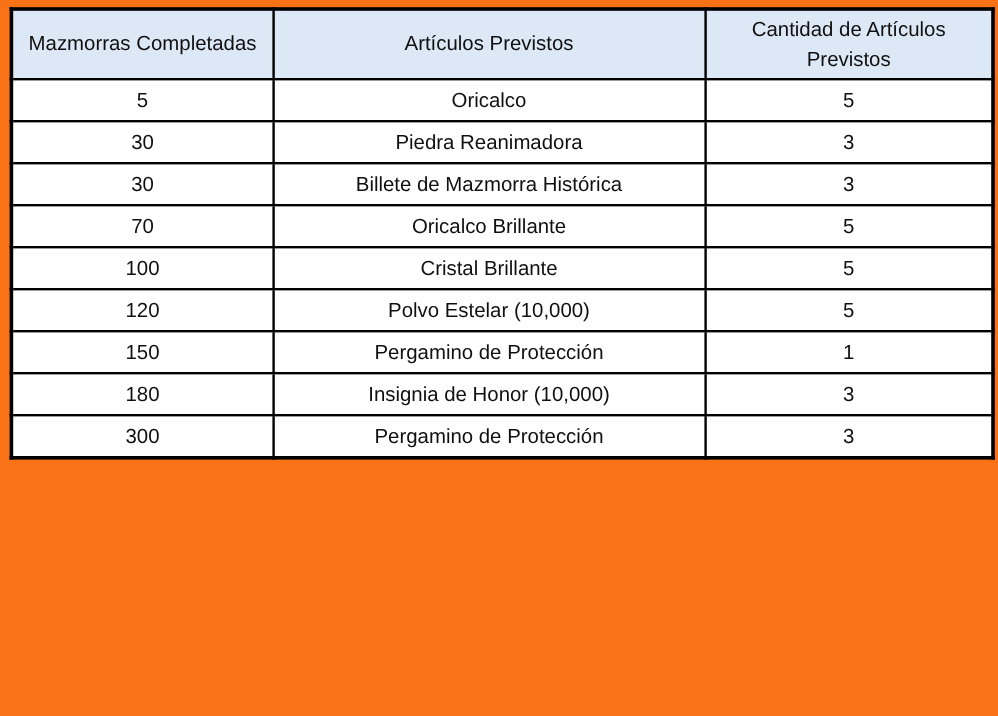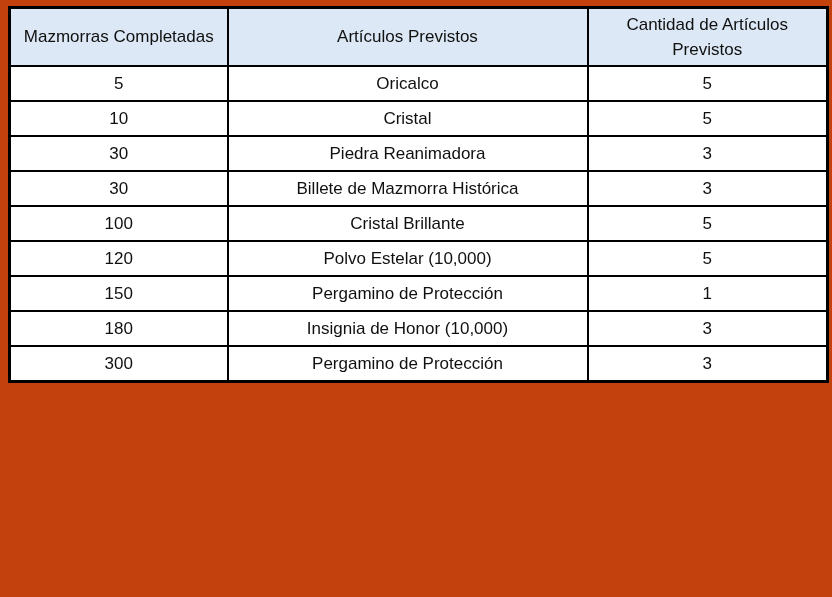--- a/index.html
+++ b/index.html
@@ -6,21 +6,21 @@
     margin: 0;
     padding: 0;
     background: #ffffff;
     font-family: "Liberation Sans", sans-serif;
   }
   .page {
     width: 832px;
     height: 597px;
     box-sizing: border-box;
     padding: 6px 6px 6px 8px;
-    background: #c2410c;
+    background: #f97316;
   }
   table.reward-table {
     border-collapse: collapse;
     width: 818px;
     table-layout: fixed;
     color: #101010;
   }
   table.reward-table, table.reward-table th, table.reward-table td {
     border: 2px solid #000000;
   }
@@ -66,33 +66,33 @@
         <th>Cantidad de Artículos Previstos</th>
       </tr>
     </thead>
     <tbody>
         <tr>
     <td>5</td>
     <td>Oricalco</td>
     <td>5</td>
   </tr>
         <tr>
-    <td>10</td>
-    <td>Cristal</td>
-    <td>5</td>
-  </tr>
-        <tr>
     <td>30</td>
     <td>Piedra Reanimadora</td>
     <td>3</td>
   </tr>
         <tr>
     <td>30</td>
     <td>Billete de Mazmorra Histórica</td>
     <td>3</td>
+  </tr>
+        <tr>
+    <td>70</td>
+    <td>Oricalco Brillante</td>
+    <td>5</td>
   </tr>
         <tr>
     <td>100</td>
     <td>Cristal Brillante</td>
     <td>5</td>
   </tr>
         <tr>
     <td>120</td>
     <td>Polvo Estelar (10,000)</td>
     <td>5</td>

